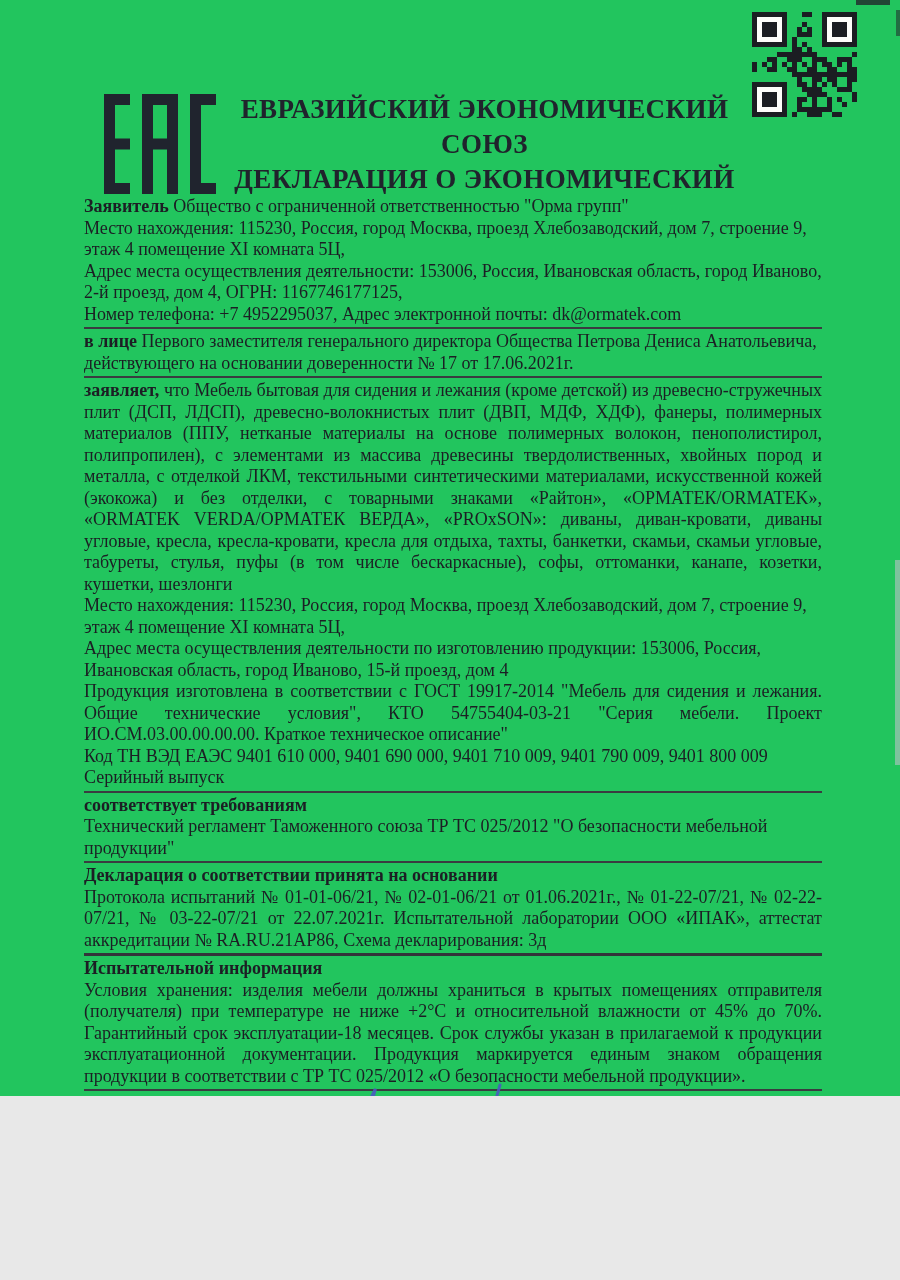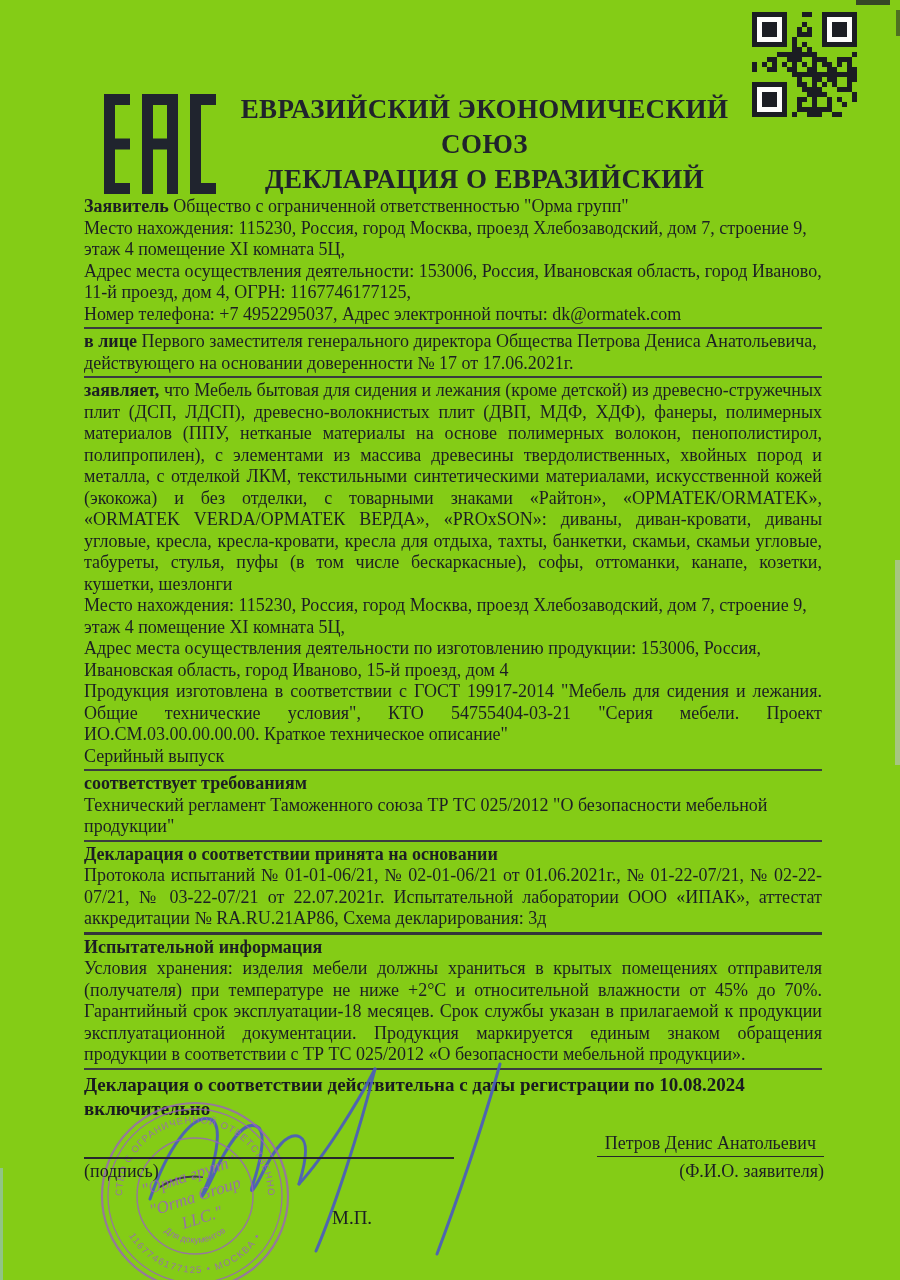--- a/index.html
+++ b/index.html
@@ -1,16 +1,16 @@
 <!DOCTYPE html>
 <html><head>
 <meta charset="utf-8">
 <style>
   html,body{margin:0;padding:0;background:#e8e8e8;}
-  #page{position:relative;width:900px;height:1280px;margin:0 auto;background:#84cc16;
+  #page{position:relative;width:900px;height:1096px;margin:0 auto;background:#22c55e;
         font-family:"Liberation Serif",serif;color:#1c1e24;overflow:hidden;}
   .content{position:relative;padding:0 78px 0 84px;}
   
   .header{position:relative;height:196px;}
   .eac-logo{position:absolute;left:104px;top:94px;}
   .doc-title{position:absolute;left:212px;top:92px;width:545px;text-align:center;
              font-weight:bold;font-size:27px;line-height:35px;color:#20232c;letter-spacing:.4px;}
   .qr{position:absolute;left:752px;top:12px;}
   .edge-dash1{position:absolute;left:856px;top:0;width:34px;height:5px;background:#23252b;opacity:.8;}
   .edge-dash2{position:absolute;left:896px;top:10px;width:4px;height:26px;background:#23252b;opacity:.55;}
@@ -54,21 +54,21 @@
       <rect x="38" y="0" width="11" height="100"></rect>
         <rect x="63" y="0" width="11" height="100"></rect>
       <rect x="38" y="0" width="36" height="11"></rect>
         <rect x="38" y="44.5" width="36" height="11"></rect>
       <rect x="86" y="0" width="11" height="100"></rect>
         <rect x="86" y="0" width="26" height="11"></rect>
       <rect x="86" y="89" width="26" height="11"></rect>
     </svg>
     <div class="doc-title">
       <div>ЕВРАЗИЙСКИЙ ЭКОНОМИЧЕСКИЙ СОЮЗ</div>
-      <div>ДЕКЛАРАЦИЯ О ЕВРАЗИЙСКИЙ</div>
+      <div>ДЕКЛАРАЦИЯ О ЭКОНОМИЧЕСКИЙ</div>
     </div>
     <svg id="qr" class="qr" width="105" height="105" viewBox="0 0 105 105">
         <rect x="0" y="0" width="35" height="35" fill="#1b1d22"></rect>
         <rect x="5" y="5" width="25" height="25" fill="#fdfdfb"></rect>
         <rect x="10" y="10" width="15" height="15" fill="#1b1d22"></rect>
         <rect x="70" y="0" width="35" height="35" fill="#1b1d22"></rect>
         <rect x="75" y="5" width="25" height="25" fill="#fdfdfb"></rect>
         <rect x="80" y="10" width="15" height="15" fill="#1b1d22"></rect>
         <rect x="0" y="70" width="35" height="35" fill="#1b1d22"></rect>
         <rect x="5" y="75" width="25" height="25" fill="#fdfdfb"></rect>
@@ -191,38 +191,39 @@
         <rect x="80" y="100" width="5" height="5" fill="#1b1d22"></rect>
         <rect x="85" y="100" width="5" height="5" fill="#1b1d22"></rect>
       </svg>
   </div>
 
   <div class="content">
 
     <div>
       <div class="line"><span class="b">Заявитель</span> <span>Общество с ограниченной ответственностью "Орма групп"</span></div>
       <div class="line">Место нахождения: 115230, Россия, город Москва, проезд Хлебозаводский, дом 7, строение 9, этаж 4 помещение XI комната 5Ц,</div>
-      <div class="line">Адрес места осуществления деятельности: 153006, Россия, Ивановская область, город Иваново, 11-й проезд, дом 4, ОГРН: 1167746177125,</div>
+      <div class="line">Адрес места осуществления деятельности: 153006, Россия, Ивановская область, город Иваново, 2-й проезд, дом 4, ОГРН: 1167746177125,</div>
       <div class="line">Номер телефона: +7 4952295037, Адрес электронной почты: dk@ormatek.com</div>
     </div>
     <div class="rule"></div>
 
     <div>
       <div class="line"><span class="b">в лице</span> <span>Первого заместителя генерального директора Общества Петрова Дениса Анатольевича, действующего на основании доверенности № 17 от 17.06.2021г.</span></div>
     </div>
     <div class="rule"></div>
 
     <div>
       <div class="line just"><span class="b">заявляет,</span> <span>что Мебель бытовая для сидения и лежания (кроме детской) из древесно-стружечных плит (ДСП, ЛДСП), древесно-волокнистых плит (ДВП, МДФ, ХДФ), фанеры, полимерных материалов (ППУ, нетканые материалы на основе полимерных волокон, пенополистирол, полипропилен), с элементами из массива древесины твердолиственных, хвойных пород и металла, с отделкой ЛКМ, текстильными синтетическими материалами, искусственной кожей (экокожа) и без отделки, с товарными знаками «Райтон», «ОРМАТЕК/ORMATEK», «ORMATEK VERDA/ОРМАТЕК ВЕРДА», «PROxSON»: диваны, диван-кровати, диваны угловые, кресла, кресла-кровати, кресла для отдыха, тахты, банкетки, скамьи, скамьи угловые, табуреты, стулья, пуфы (в том числе бескаркасные), софы, оттоманки, канапе, козетки, кушетки, шезлонги</span></div>
     </div>
 
     <div>
       <div class="line">Место нахождения: 115230, Россия, город Москва, проезд Хлебозаводский, дом 7, строение 9, этаж 4 помещение XI комната 5Ц,</div>
       <div class="line">Адрес места осуществления деятельности по изготовлению продукции: 153006, Россия, Ивановская область, город Иваново, 15-й проезд, дом 4</div>
       <div class="line just">Продукция изготовлена в соответствии с ГОСТ 19917-2014 "Мебель для сидения и лежания. Общие технические условия", КТО 54755404-03-21 "Серия мебели. Проект ИО.СМ.03.00.00.00.00. Краткое техническое описание"</div>
+      <div class="line">Код ТН ВЭД ЕАЭС  9401 610 000, 9401 690 000, 9401 710 009, 9401 790 009, 9401 800 009</div>
       <div class="line">Серийный выпуск</div>
     </div>
     <div class="rule"></div>
 
     <div>
       <div class="heading">соответствует требованиям</div>
       <div class="line">Технический регламент Таможенного союза ТР ТС 025/2012 "О безопасности мебельной продукции"</div>
     </div>
     <div class="rule"></div>
 

